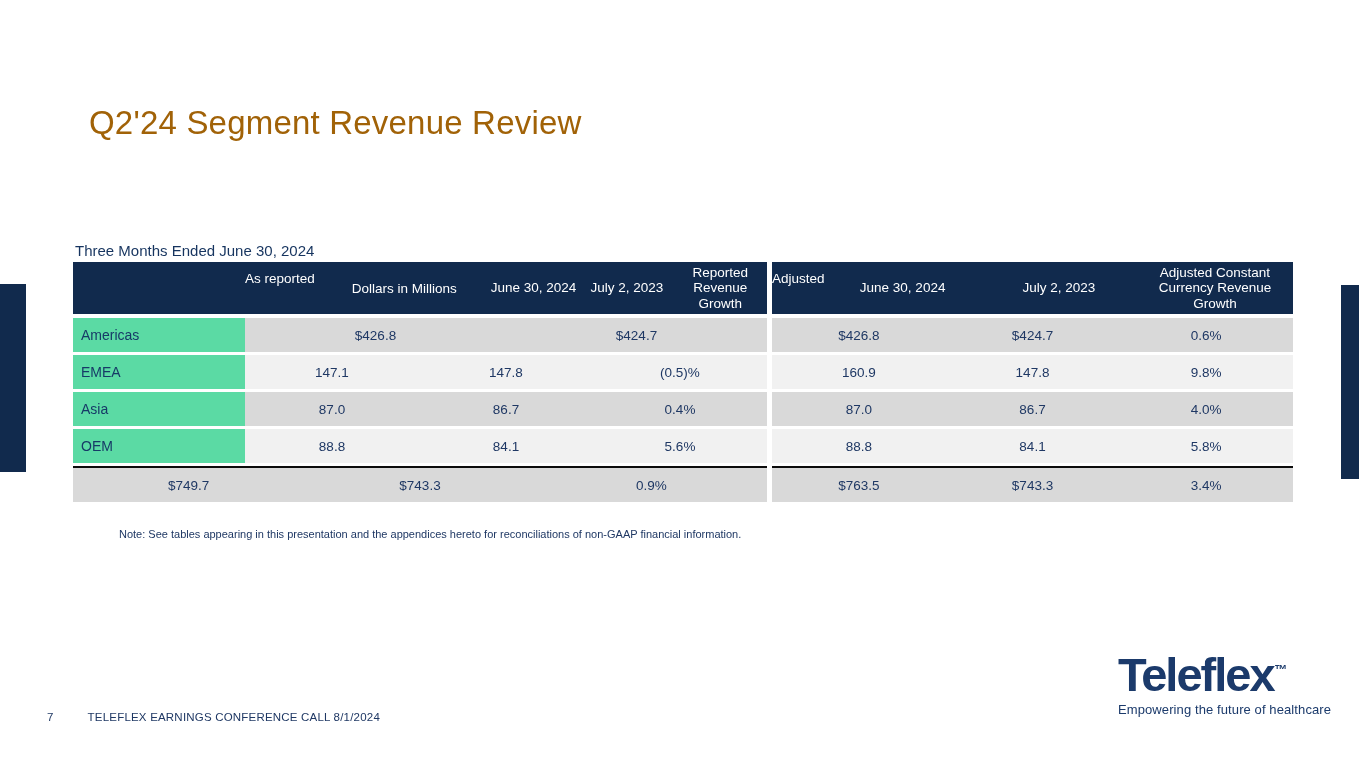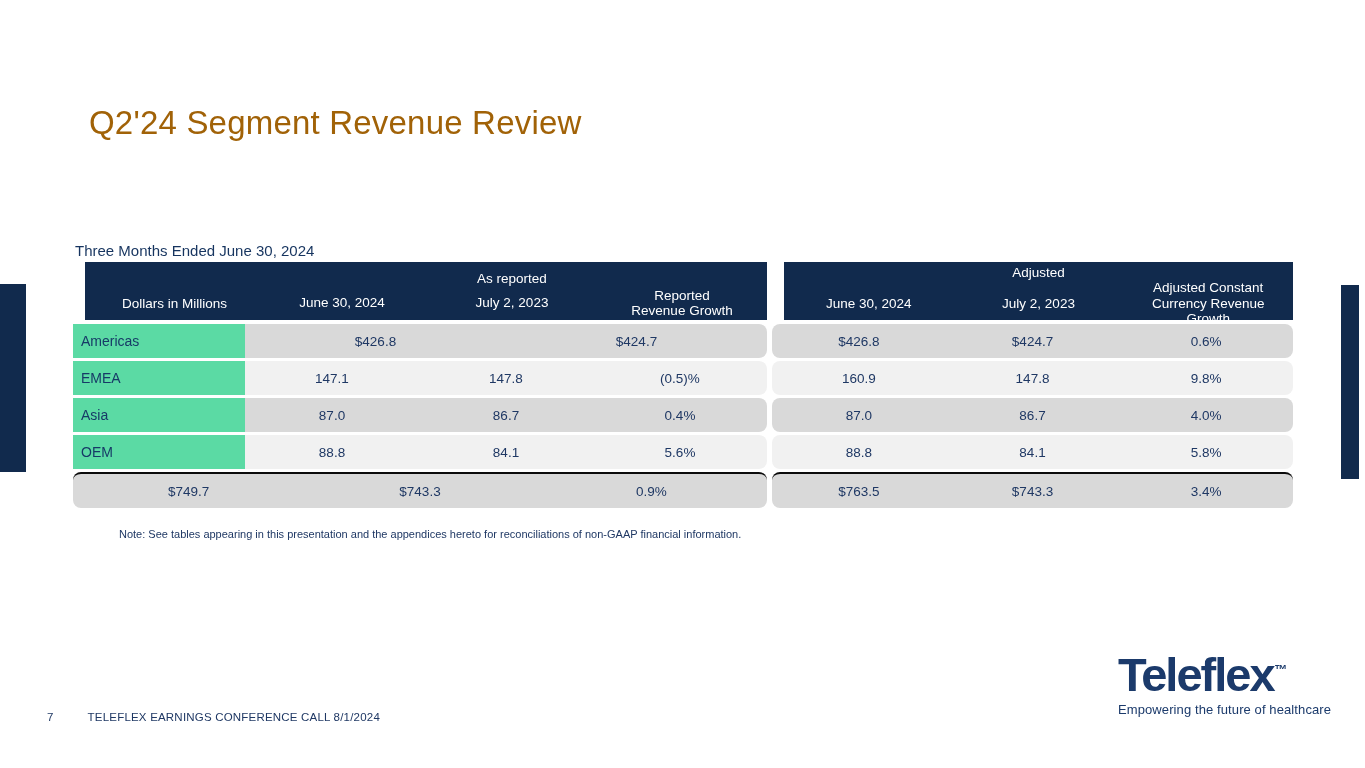--- a/index.html
+++ b/index.html
@@ -13,28 +13,28 @@
 
   .accent-bar { position:absolute; background:#112A4D; }
   .bar-left  { left:0; top:284px; width:26px; height:188px; }
   .bar-right { left:1341px; top:285px; width:18px; height:194px; }
 
   .table-wrap { position:absolute; left:73px; top:262px; width:1220px; display:flex; gap:5px; }
   .half { display:flex; flex-direction:column; }
   .half-left  { width:694px; }
   .half-right { width:521px; }
 
-  .thead { background:#112A4D; color:#ffffff; height:58px; display:flex; flex-direction:column;margin-left:12px; }
+  .thead { background:#112A4D; color:#ffffff; height:52px; display:flex; flex-direction:row; }
   .group-row { height:24px; display:flex; align-items:flex-end; justify-content:center; font-size:13.5px; padding-top:3px; }
   .half-left .group-row { margin-left:172px; }
   .col-row { flex:1; display:flex; align-items:center; }
   .col-cell { flex:1; text-align:center; font-size:13.5px; line-height:15.5px; white-space:pre-line; }
   .corner-cell { width:172px; flex:none; text-align:center; padding-left:7px; font-size:13.5px; }
 
-  .row { display:flex; height:34px; margin-top:3px;border-radius:8px; }
+  .row { display:flex; height:34px; margin-top:3px; }
   .row-first { margin-top:4px; }
   .shade-dark  { background:#D9D9D9; }
   .shade-light { background:#F1F1F1; }
   .row-total { height:36px; border-top:2px solid #0b0b0b; }
   .label-cell { width:172px; flex:none; background:#5BDAA4; color:#173A67; display:flex; align-items:center; padding-left:8px; font-size:14px; }
   .data-cell { flex:1; display:flex; align-items:center; justify-content:center; font-size:13.5px; color:#1F3864; }
 
   .note { position:absolute; left:75px; top:528px; font-size:11px; color:#1F3864;padding-left:44px; }
 
   .footer { position:absolute; left:47px; top:711px; font-size:11.5px; color:#1F3864; letter-spacing:0.2px; }

